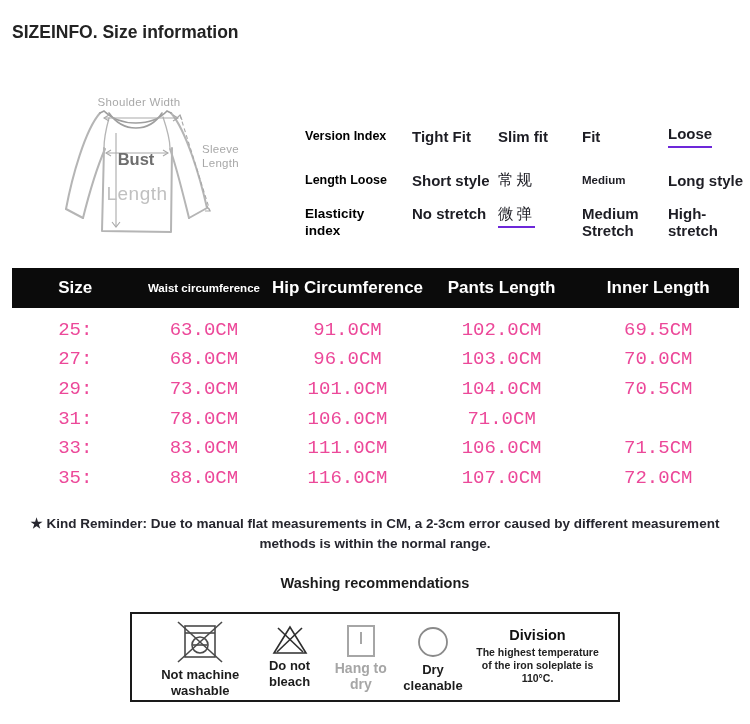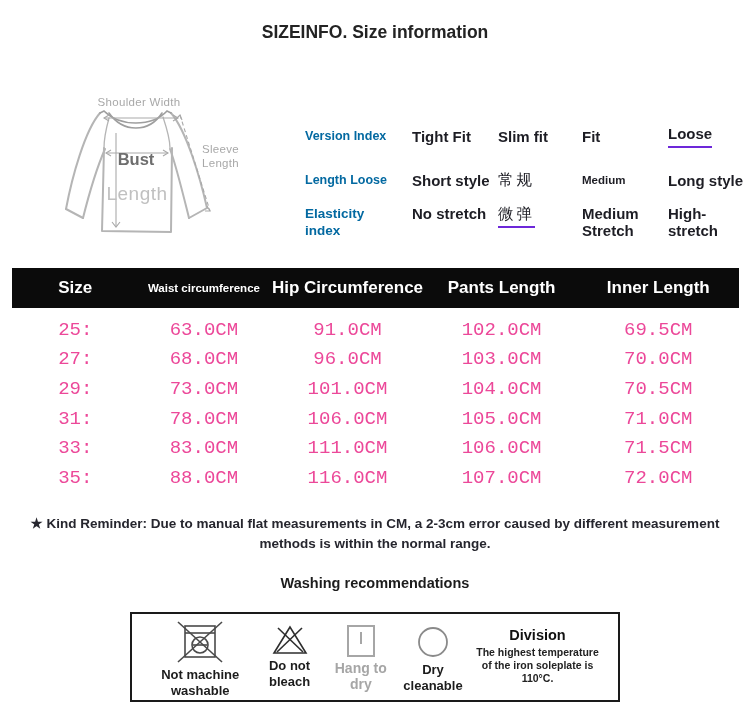--- a/index.html
+++ b/index.html
@@ -1,39 +1,39 @@
 <!DOCTYPE html>
 <html><head>
 <meta charset="utf-8">
 <style>
   * { margin:0; padding:0; box-sizing:border-box; }
   html,body { background:#fff; }
   body { font-family:"Liberation Sans", sans-serif; }
   .page { position:relative; width:750px; height:724px; background:#ffffff; overflow:hidden; }
 
   
-  .title { position:absolute; top:22px; left:0; width:100%; text-align:center;
-           font-size:17.5px; font-weight:bold; color:#232323; }
+  .title { position:absolute; top:22px; left:0; width:100%; text-align:left;
+           font-size:17.5px; font-weight:bold; color:#232323;padding-left:12px; }
 
   
   .diagram { position:absolute; left:30px; top:85px; width:260px; height:170px; }
   .diagram svg { position:absolute; left:0; top:0; }
   .dlabel { position:absolute; color:#a8a8a8; font-size:11.5px; letter-spacing:.3px; }
   .lab-shoulder { left:0; top:11px; width:218px; text-align:center; }
   .lab-bust { left:74px; top:65px; width:64px; text-align:center;
               font-size:16.5px; font-weight:bold; color:#6e6e6e; letter-spacing:0; }
   .lab-length { left:72px; top:98px; width:70px; text-align:center;
                 font-size:19px; color:#c0c0c0; letter-spacing:.5px; }
   .lab-sleeve { left:172px; top:57px; width:56px; line-height:14px; }
 
   
   .index-table { position:absolute; left:300px; top:113px; width:452px;
                  display:grid; grid-template-columns:112px 86px 84px 86px 80px;
                  grid-template-rows:46px 42px 64px; align-items:center; }
-  .ix-label { font-size:12.5px; font-weight:600; color:#0369a1; padding-left:5px; }
+  .ix-label { font-size:12.5px; font-weight:600; color:#000000; padding-left:5px; }
   .ix-val { font-size:15px; font-weight:bold; color:#1d1d24; }
   .ix-cjk { font-weight:500; font-size:15.5px; letter-spacing:3px; }
   .ix-small { font-size:11.5px; }
   .row3 { align-self:start; padding-top:4px; }
   .row3.ix-label { font-size:13.5px; font-weight:bold; max-width:78px; line-height:17px; }
   .row3.ix-val { line-height:17px; }
   .uline { display:inline-block; border-bottom:2px solid #6d28d9; padding-bottom:4px; }
   .w86 { max-width:78px; display:inline-block; }
 
   
@@ -170,21 +170,20 @@
       <div class="td">29:</div>
       <div class="td">73.0CM</div>
       <div class="td">101.0CM</div>
       <div class="td">104.0CM</div>
       <div class="td">70.5CM</div>
     </div>
     <div class="tr">
       <div class="td">31:</div>
       <div class="td">78.0CM</div>
       <div class="td">106.0CM</div>
-      <div class="td">105.0CM</div>
       <div class="td">71.0CM</div>
     </div>
     <div class="tr">
       <div class="td">33:</div>
       <div class="td">83.0CM</div>
       <div class="td">111.0CM</div>
       <div class="td">106.0CM</div>
       <div class="td">71.5CM</div>
     </div>
     <div class="tr">

